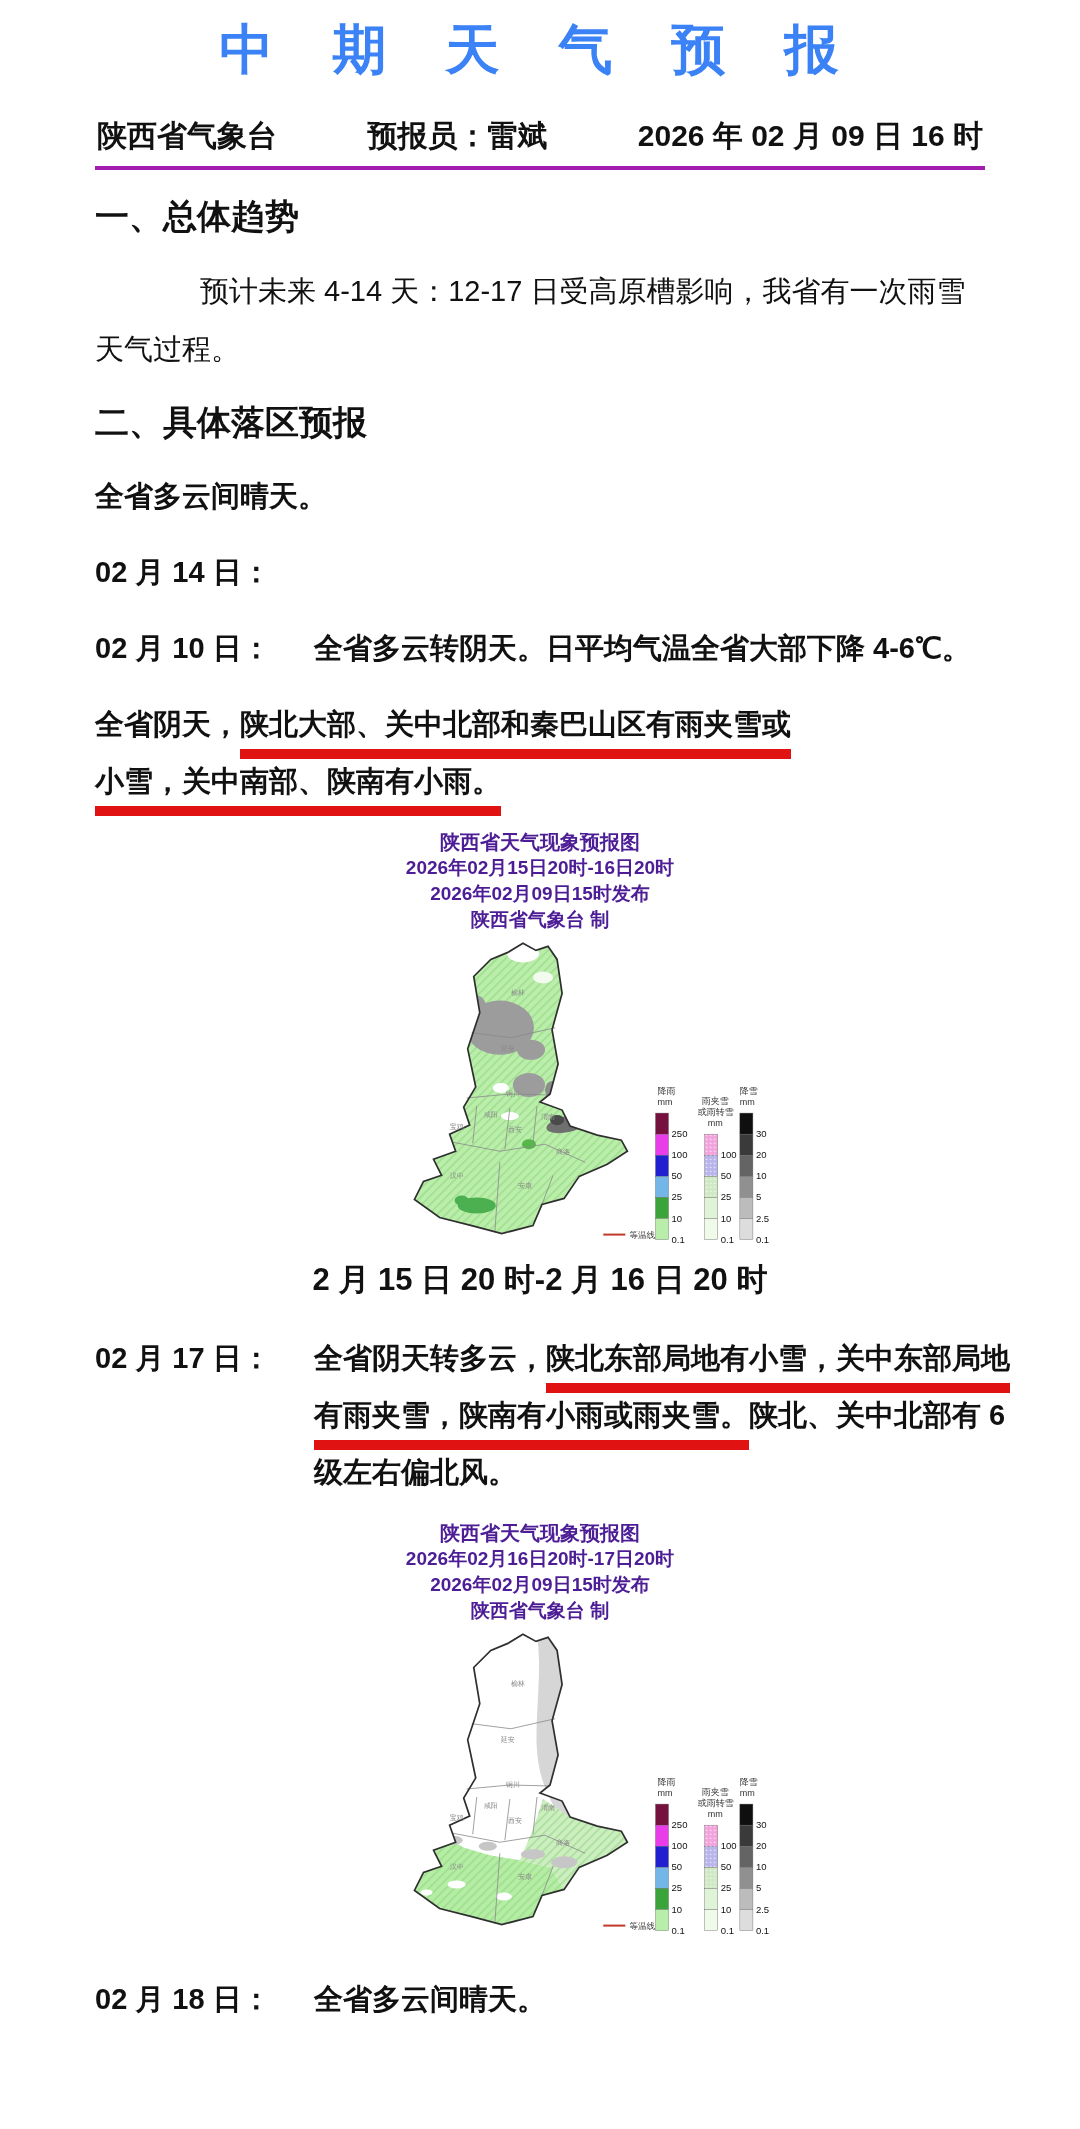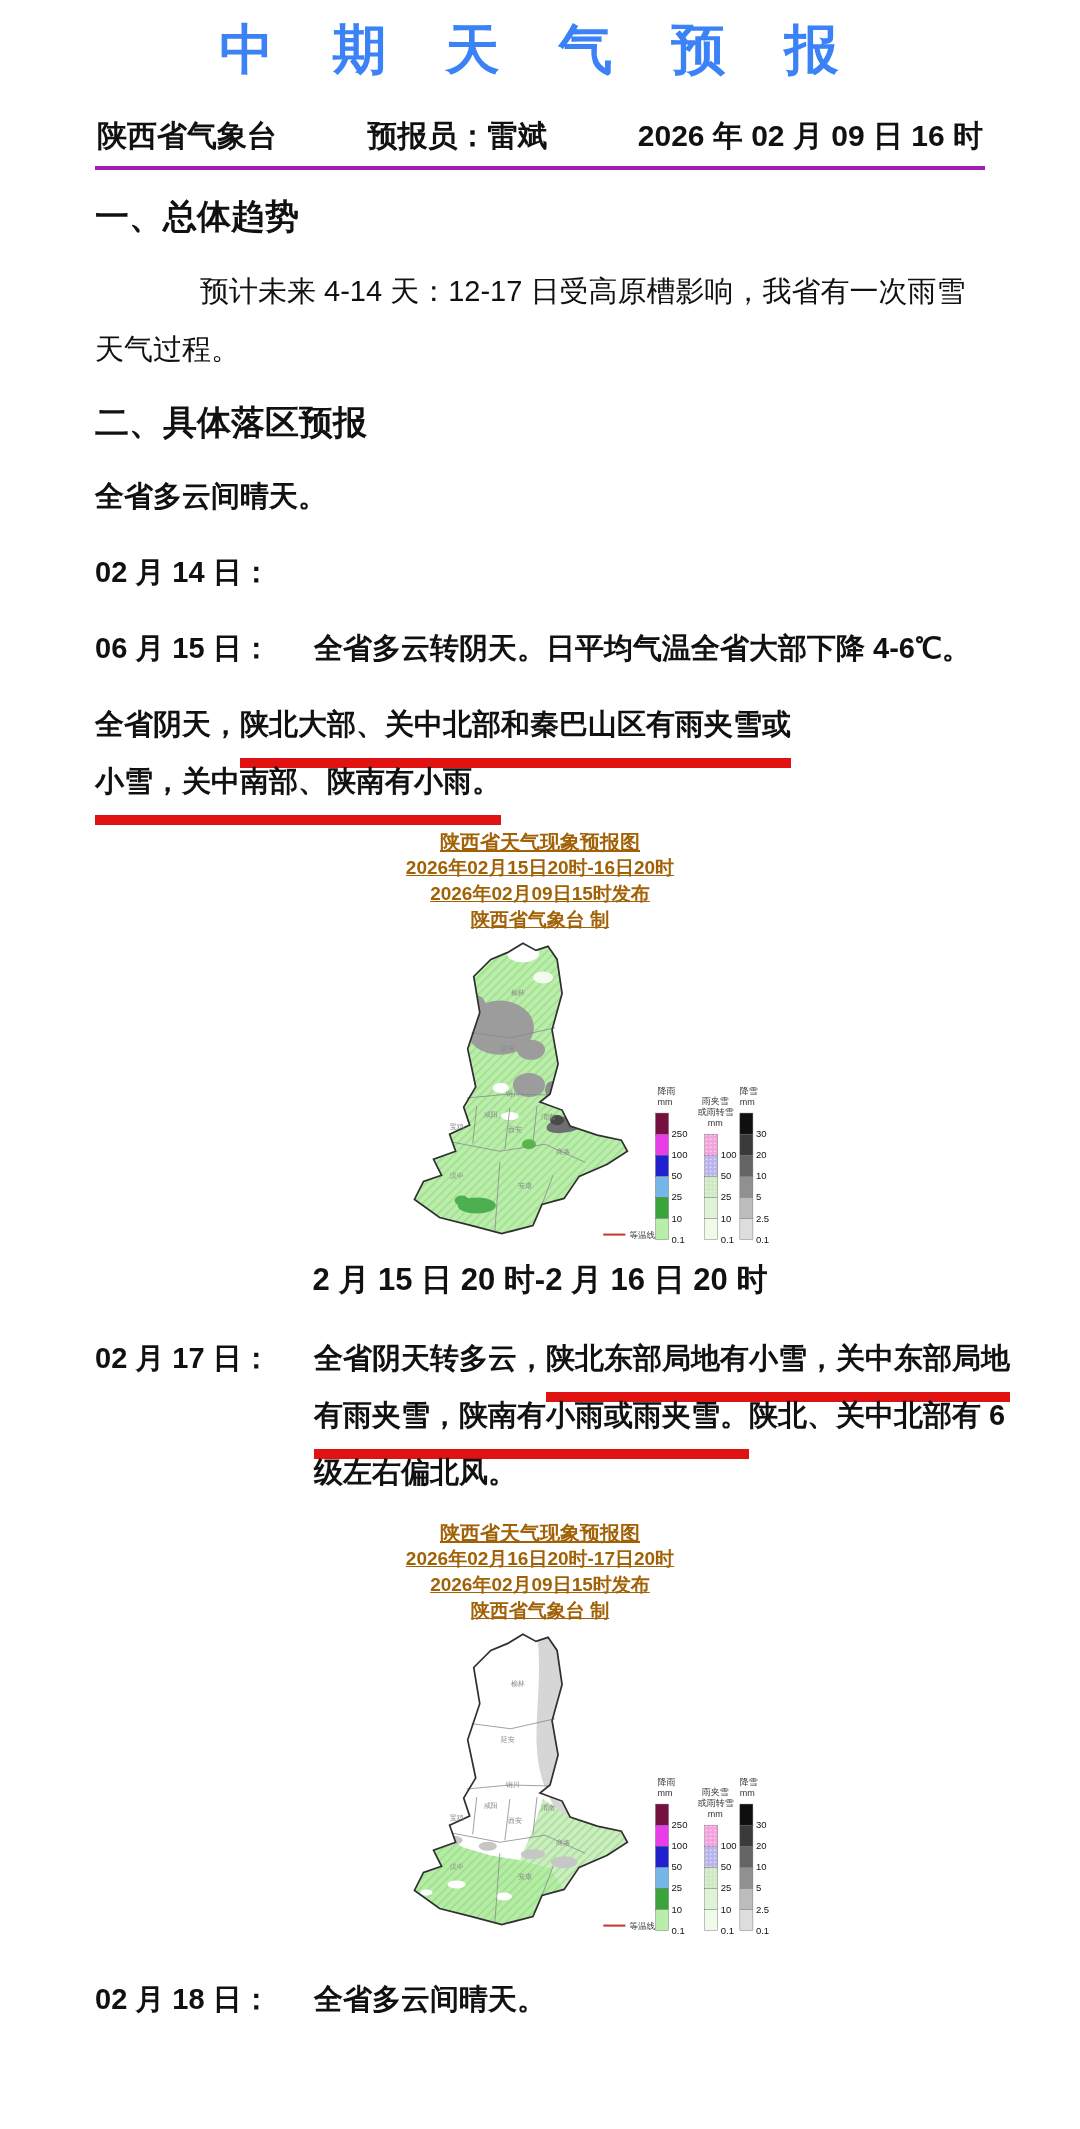--- a/index.html
+++ b/index.html
@@ -21,24 +21,24 @@
   }
   .sec-heading { font-size:34px; font-weight:700; margin:24px 0 26px 0; line-height:40px; }
   .para { font-size:29px; font-weight:400; line-height:58px; text-indent:105px; margin-bottom:6px; }
   .entries { margin-top:22px; }
   .entry { display:flex; font-size:29px; font-weight:600; line-height:57px; margin-bottom:19px; }
   .entry-label { width:219px; flex:none; white-space:nowrap; }
   .entry-body { flex:1; }
   .entry-line { white-space:nowrap; height:57px; }
   .redline {
     display:inline-block; line-height:40px;
-    border-bottom:10px solid #e01212; padding-bottom:14px;
+    border-bottom:10px solid #e01212; padding-bottom:5px;
   }
   .map-figure { text-align:center; margin:6px 0 2px 0; }
-  .map-titles { font-size:19px; color:#a16207; line-height:26px; font-weight:600;text-decoration:underline; }
+  .map-titles { font-size:19px; color:#4c1d95; line-height:26px; font-weight:600; }
   .map-titles .t0 { font-size:20px; }
   .map-svg { margin-top:4px; }
   .map-caption { text-align:center; font-size:31px; font-weight:700; line-height:40px; margin:2px 0 30px 0; }
 </style>
 </head>
 <body>
 
 <div class="content">
 
   <h1 class="doc-title">中 期 天 气 预 报</h1>
@@ -57,21 +57,21 @@
   <div class="entries">
       <div class="entry">
         <div class="entry-body">
           <div class="entry-line"><span>全省多云间晴天。</span></div>
         </div>
       </div>
       <div class="entry">
         <span class="entry-label">02 月 14 日：</span>
       </div>
       <div class="entry">
-        <span class="entry-label">06 月 15 日：</span>
+        <span class="entry-label">02 月 10 日：</span>
         <div class="entry-body">
           <div class="entry-line"><span>全省多云转阴天。日平均气温全省大部下降 4-6℃。</span></div>
         </div>
       </div>
       <div class="entry">
         <div class="entry-body">
           <div class="entry-line"><span>全省阴天，</span><span class="redline">陕北大部、关中北部和秦巴山区有雨夹雪或</span></div>
           <div class="entry-line"><span class="redline">小雪，关中南部、陕南有小雨。</span></div>
         </div>
       </div>

